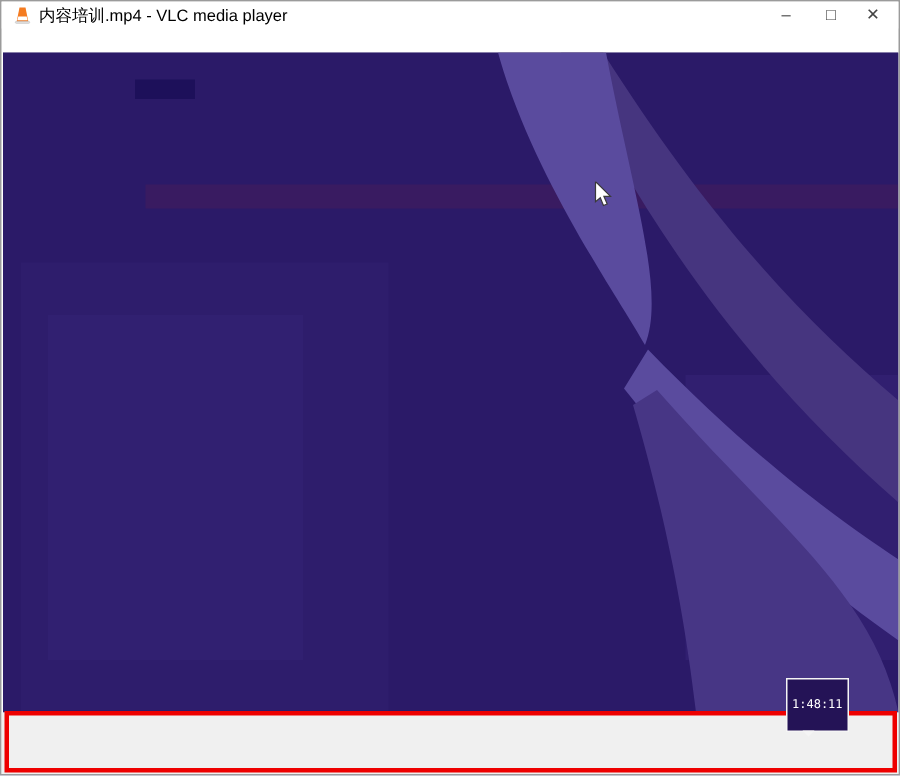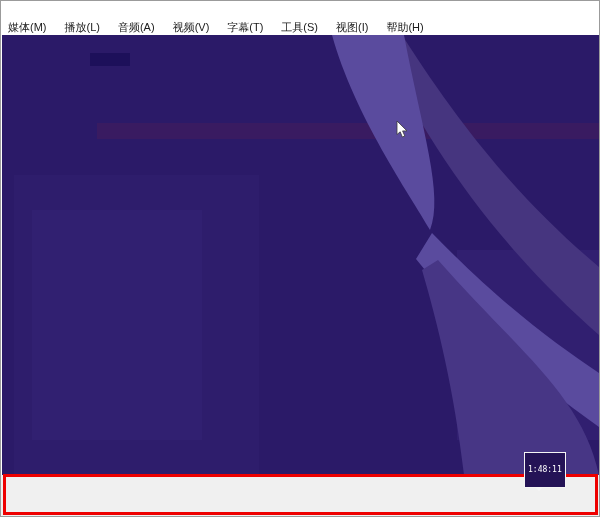--- a/index.html
+++ b/index.html
@@ -40,31 +40,32 @@
 
   
   .annotation{position:absolute;left:2px;top:473px;width:595px;height:41px;border:3px solid #ee0000;
               box-sizing:border-box;z-index:5;pointer-events:none;}
 </style>
 </head>
 <body>
 
 <div class="win">
 
+  <div class="titlebar">
+    <svg class="app-icon" viewBox="0 0 12 12">
+      <polygon points="4,1 8,1 10,11 2,11" fill="#f47b20"></polygon>
+      <polygon points="3.2,7 8.8,7 9.4,9.5 2.6,9.5" fill="#ffffff"></polygon>
+      <rect x="1.2" y="10.2" width="9.6" height="1.4" rx="0.7" fill="#e0e0e0" stroke="#b5b5b5" stroke-width="0.3"></rect>
+    </svg>
+    <span class="title-text">内容培训.mp4 - VLC media player</span>
+    <div class="winbtn min">–</div>
+    <div class="winbtn max">□</div>
+    <div class="winbtn close">✕</div>
+  </div>
 
-  <div class="menubar">
-    <span class="menu-item">媒体(M)</span>
-    <span class="menu-item">播放(L)</span>
-    <span class="menu-item">音频(A)</span>
-    <span class="menu-item">视频(V)</span>
-    <span class="menu-item">字幕(T)</span>
-    <span class="menu-item">工具(S)</span>
-    <span class="menu-item">视图(I)</span>
-    <span class="menu-item">帮助(H)</span>
-  </div>
 
   <div class="video">
     <svg width="597" height="440" viewBox="0 0 597 440">
       <rect width="597" height="440" fill="#2b1a68"></rect>
 
       <rect x="88" y="18" width="40" height="13" fill="#1a0d55" opacity="0.75"></rect>
       <rect x="95" y="88" width="502" height="16" fill="#6e1f4a" opacity="0.22"></rect>
       <rect x="12" y="140" width="245" height="305" fill="#352478" opacity="0.30"></rect>
       <rect x="30" y="175" width="170" height="230" fill="#3a2a80" opacity="0.25"></rect>
       <rect x="455" y="215" width="142" height="190" fill="#3b2b80" opacity="0.35"></rect>

